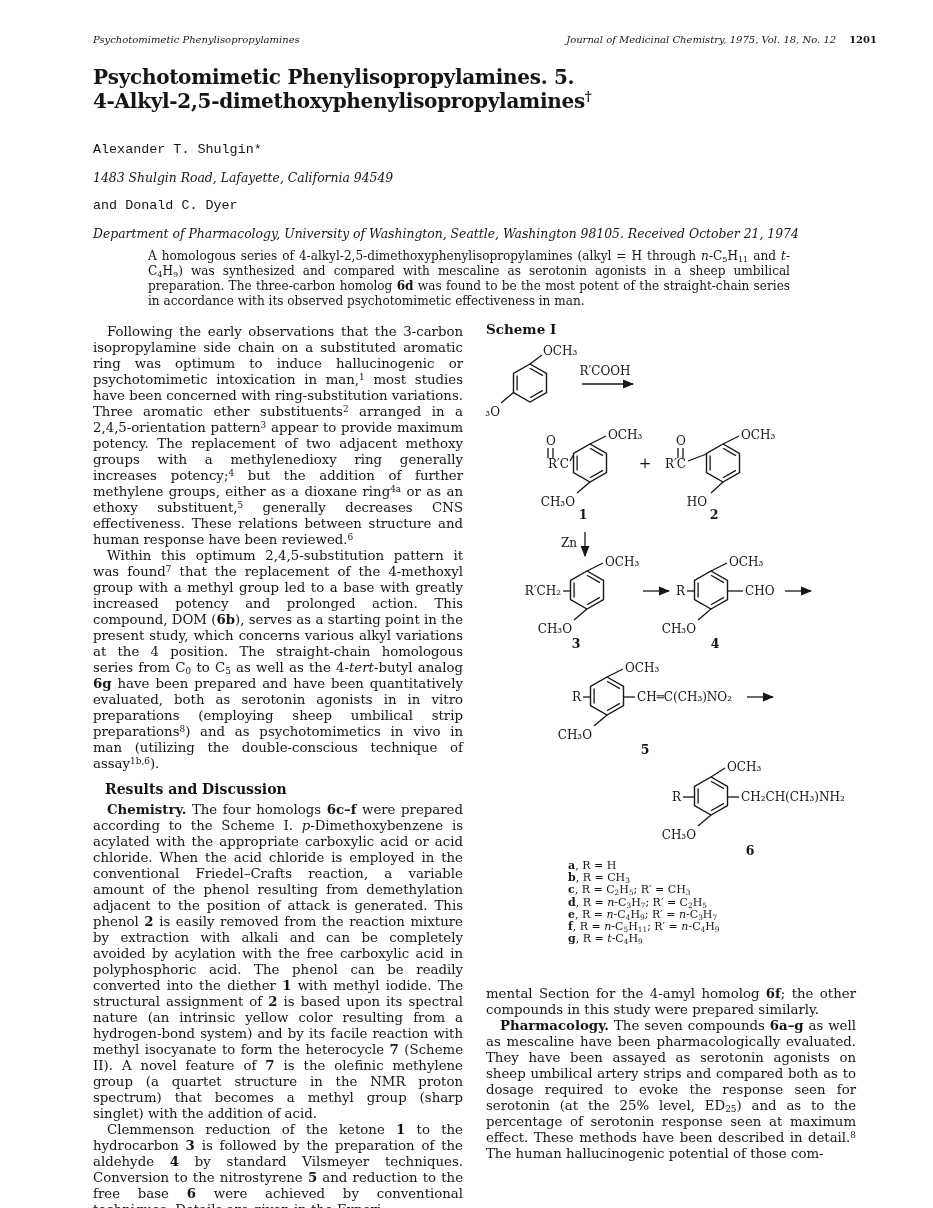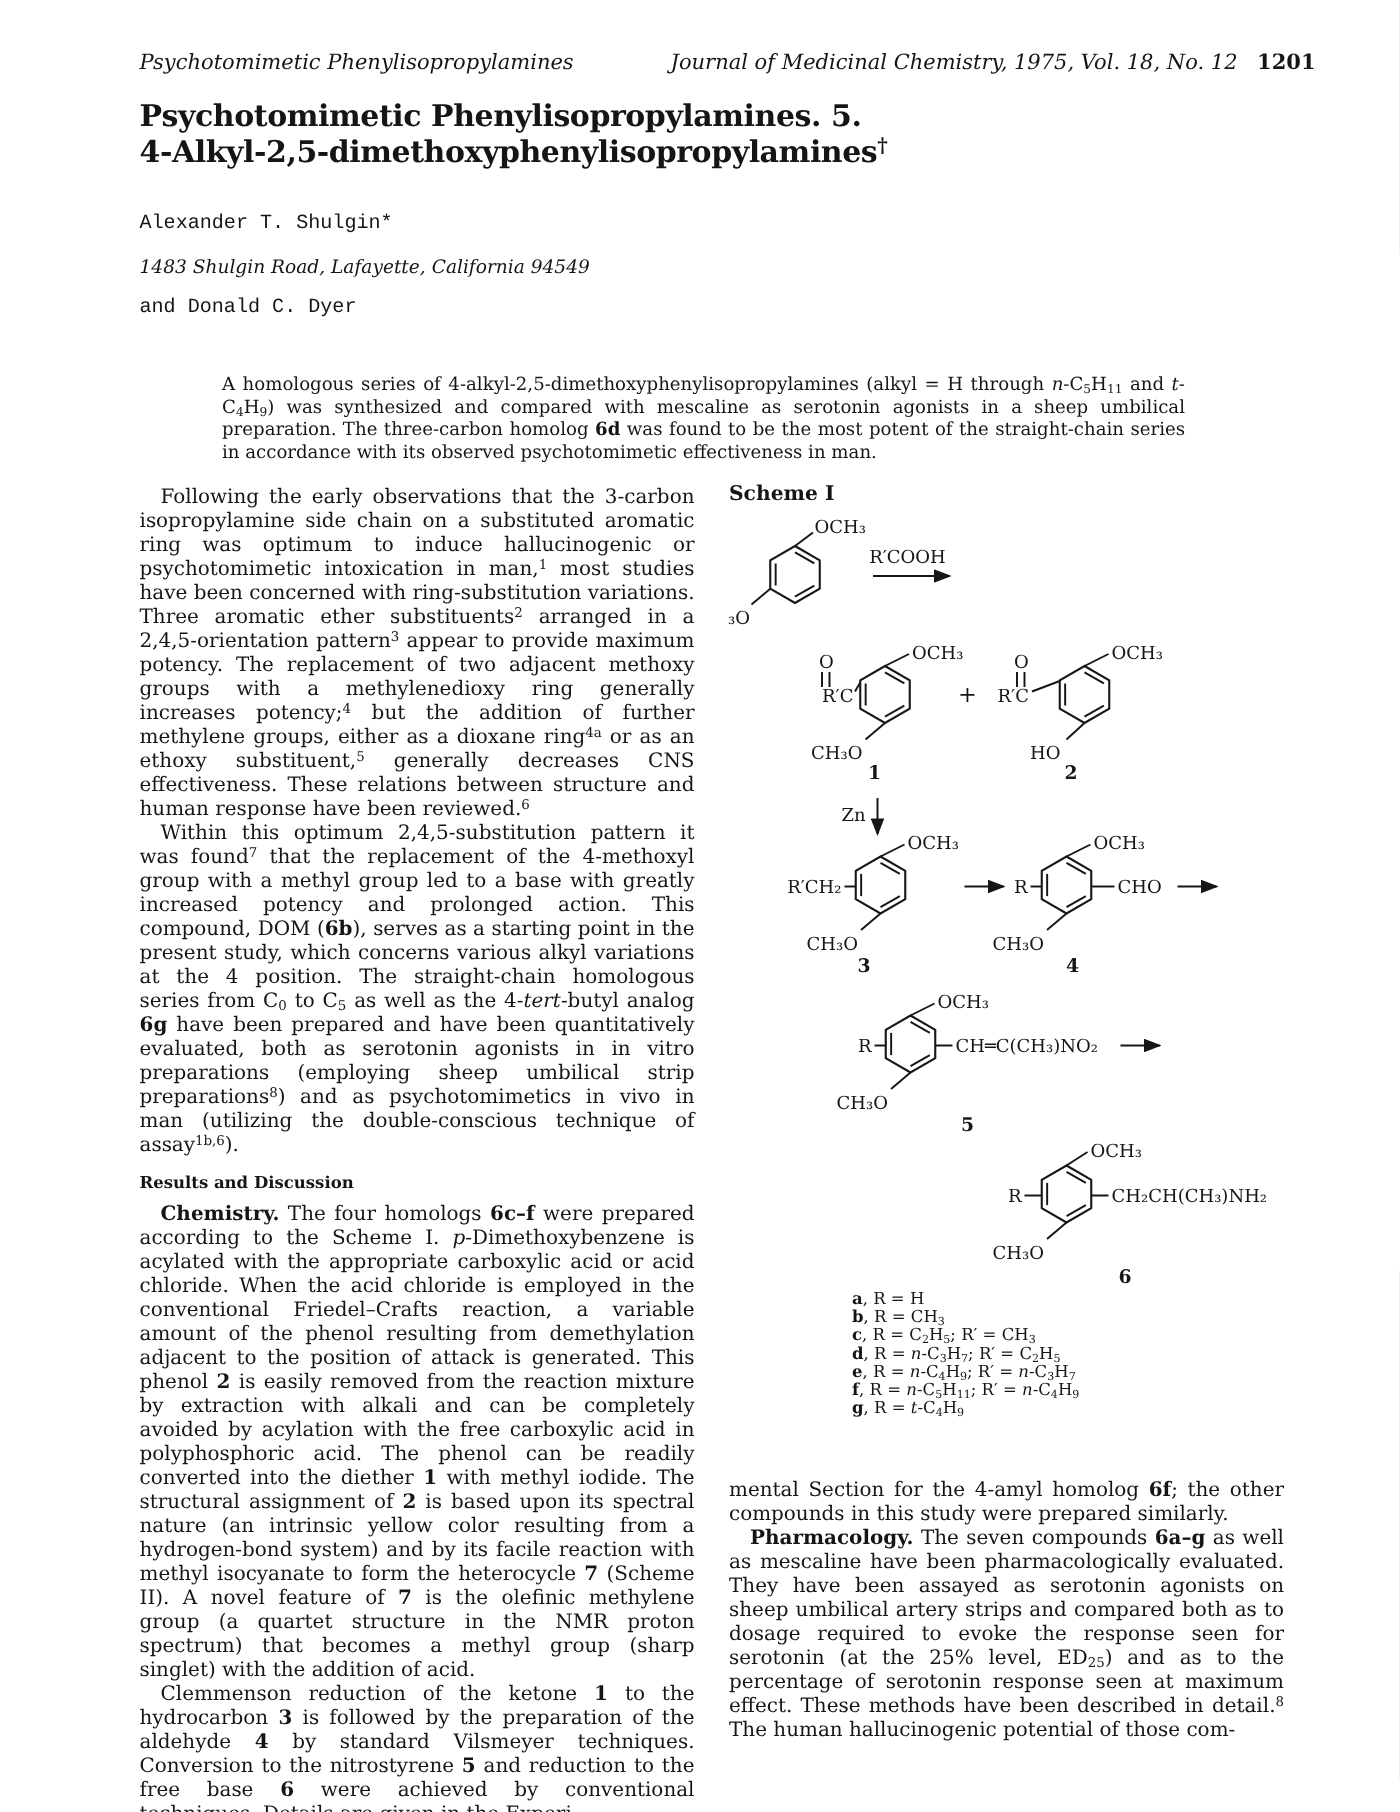--- a/index.html
+++ b/index.html
@@ -12,40 +12,40 @@
   .abs{position:absolute;}
   .it{font-style:italic;}
   .b{font-weight:bold;}
   sup,sub{font-size:67%;line-height:0;position:relative;vertical-align:baseline;}
   sup{top:-0.45em;}
   sub{top:0.28em;}
 
   #running-header{
     left:93px;right:56px;top:34px;
     display:flex;justify-content:space-between;align-items:baseline;
-    font-size:14px;
+    font-size:10px;
   }
   #running-header .right{display:flex;gap:13px;align-items:baseline;}
   #article-title{
     left:93px;top:66px;width:760px;
     font-size:20px;font-weight:bold;line-height:23.5px;letter-spacing:-0.3px;
   }
   #authors-block{left:93px;top:142px;width:760px;}
   #authors-block .author{font-size:13.4px;margin:0 0 13px 0;font-family:Liberation Mono, monospace;}
   #authors-block .addr{font-size:12.4px;font-style:italic;margin:0 0 13px 0;}
   #abstract{
     left:148px;top:249px;width:642px;
     font-size:12.1px;line-height:15px;text-align:justify;
   }
   #left-column{
     left:93px;top:324px;width:370px;
     font-size:13.3px;line-height:16px;text-align:justify;
   }
   #left-column p{margin:0;text-indent:14px;}
-  #left-column h3{font-size:11px;margin:9px 0 5px 0;text-indent:0;}
+  #left-column h3{font-size:14px;margin:9px 0 5px 12px;text-indent:0;}
   #scheme-heading{left:486px;top:321px;font-size:13.5px;font-weight:bold;text-align:right;}
   #scheme{left:485px;top:342px;}
   #scheme line{stroke:#161616;stroke-width:1.3px;}
   #scheme polygon{fill:none;stroke:#161616;stroke-width:1.4px;}
   #scheme text{font-size:12px;fill:#161616;font-family:"DejaVu Serif","Liberation Serif",serif;}
   #scheme text.num{font-weight:bold;font-size:12.5px;}
   #scheme text.plus{font-size:15px;}
   #compound-list{
     left:568px;top:860px;width:280px;
     font-size:11px;line-height:12.2px;
@@ -72,20 +72,21 @@
 
   <div id="article-title" class="abs">
     <div>Psychotomimetic Phenylisopropylamines. 5.</div>
     <div>4-Alkyl-2,5-dimethoxyphenylisopropylamines<sup>†</sup></div>
   </div>
 
   <div id="authors-block" class="abs">
     <p class="author">Alexander T. Shulgin*</p>
     <p class="addr">1483 Shulgin Road, Lafayette, California 94549</p>
     <p class="author">and Donald C. Dyer</p>
+    <p class="addr">Department of Pharmacology, University of Washington, Seattle, Washington 98105. Received October 21, 1974</p>
   </div>
 
   <div id="abstract" class="abs">A homologous series of 4-alkyl-2,5-dimethoxyphenylisopropylamines (alkyl = H through <i>n</i>-C<sub>5</sub>H<sub>11</sub> and <i>t</i>-C<sub>4</sub>H<sub>9</sub>) was synthesized and compared with mescaline as serotonin agonists in a sheep umbilical preparation. The three-carbon homolog <b>6d</b> was found to be the most potent of the straight-chain series in accordance with its observed psychotomimetic effectiveness in man.</div>
 
   <div id="left-column" class="abs">
     <p>Following the early observations that the 3-carbon isopropylamine side chain on a substituted aromatic ring was optimum to induce hallucinogenic or psychotomimetic intoxication in man,<sup>1</sup> most studies have been concerned with ring-substitution variations. Three aromatic ether substituents<sup>2</sup> arranged in a 2,4,5-orientation pattern<sup>3</sup> appear to provide maximum potency. The replacement of two adjacent methoxy groups with a methylenedioxy ring generally increases potency;<sup>4</sup> but the addition of further methylene groups, either as a dioxane ring<sup>4a</sup> or as an ethoxy substituent,<sup>5</sup> generally decreases CNS effectiveness. These relations between structure and human response have been reviewed.<sup>6</sup></p>
     <p>Within this optimum 2,4,5-substitution pattern it was found<sup>7</sup> that the replacement of the 4-methoxyl group with a methyl group led to a base with greatly increased potency and prolonged action. This compound, DOM (<b>6b</b>), serves as a starting point in the present study, which concerns various alkyl variations at the 4 position. The straight-chain homologous series from C<sub>0</sub> to C<sub>5</sub> as well as the 4-<i>tert</i>-butyl analog <b>6g</b> have been prepared and have been quantitatively evaluated, both as serotonin agonists in in vitro preparations (employing sheep umbilical strip preparations<sup>8</sup>) and as psychotomimetics in vivo in man (utilizing the double-conscious technique of assay<sup>1b,6</sup>).</p>
     <h3>Results and Discussion</h3>
     <p><b>Chemistry.</b> The four homologs <b>6c–f</b> were prepared according to the Scheme I. <i>p</i>-Dimethoxybenzene is acylated with the appropriate carboxylic acid or acid chloride. When the acid chloride is employed in the conventional Friedel–Crafts reaction, a variable amount of the phenol resulting from demethylation adjacent to the position of attack is generated. This phenol <b>2</b> is easily removed from the reaction mixture by extraction with alkali and can be completely avoided by acylation with the free carboxylic acid in polyphosphoric acid. The phenol can be readily converted into the diether <b>1</b> with methyl iodide. The structural assignment of <b>2</b> is based upon its spectral nature (an intrinsic yellow color resulting from a hydrogen-bond system) and by its facile reaction with methyl isocyanate to form the heterocycle <b>7</b> (Scheme II). A novel feature of <b>7</b> is the olefinic methylene group (a quartet structure in the NMR proton spectrum) that becomes a methyl group (sharp singlet) with the addition of acid.</p>
     <p>Clemmenson reduction of the ketone <b>1</b> to the hydrocarbon <b>3</b> is followed by the preparation of the aldehyde <b>4</b> by standard Vilsmeyer techniques. Conversion to the nitrostyrene <b>5</b> and reduction to the free base <b>6</b> were achieved by conventional techniques. Details are given in the Experi-</p>

